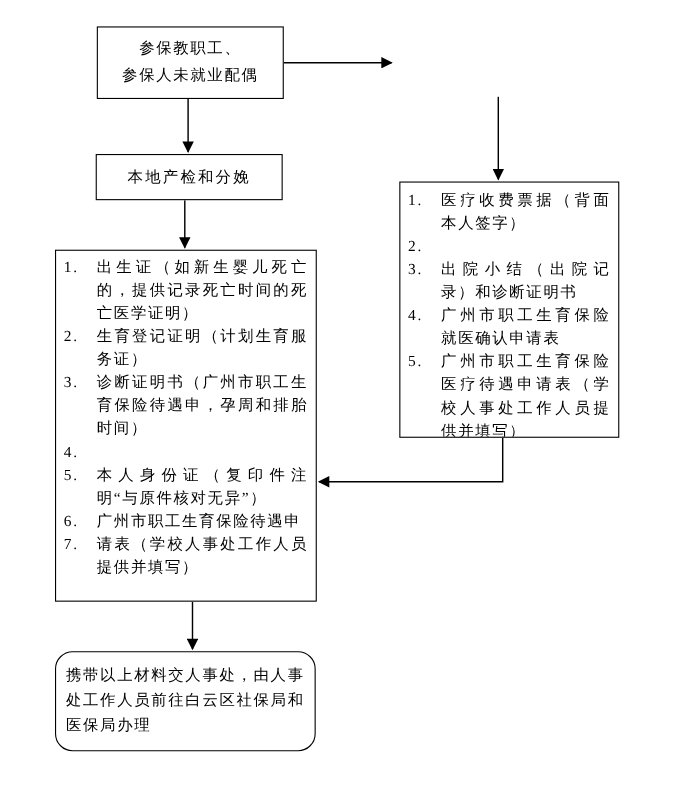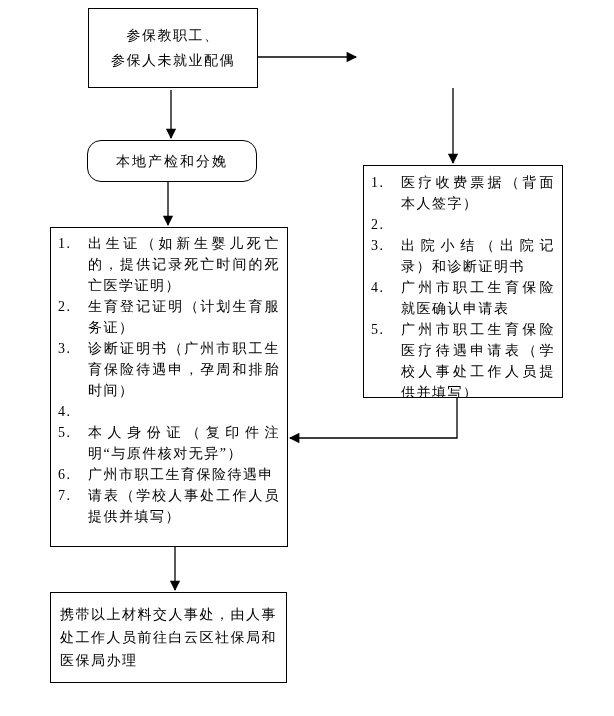--- a/index.html
+++ b/index.html
@@ -34,26 +34,26 @@
     overflow: hidden;
   }
   .node.center {
     display: flex;
     flex-direction: column;
     align-items: center;
     justify-content: center;
     text-align: center;
   }
   .node.center .line { white-space: nowrap; }
-  #node-insured        { left: 88px;  top: 8px;  width: 170px; height: 80px;  line-height: 25px; }
+  #node-insured        { left: 88px;  top: 24px;  width: 170px; height: 66px;  line-height: 25px; }
   #node-remote         { left: 358px; top: 25px;  width: 212px; height: 63px;  letter-spacing: 2px; }
-  #node-local          { left: 87px;  top: 140px; width: 170px; height: 42px;  letter-spacing: 2px; border-radius: 14px; }
+  #node-local          { left: 87px;  top: 140px; width: 170px; height: 42px;  letter-spacing: 2px; }
   #node-local-materials  { left: 50px;  top: 227px; width: 238px; height: 320px; padding: 5px 7px; }
   #node-remote-materials { left: 363px; top: 165px; width: 200px; height: 233px; padding: 6px 7px; }
-  #node-submit         { left: 50px;  top: 592px; width: 237px; height: 91px;  padding: 10px 9px; line-height: 23px; }
+  #node-submit         { left: 50px;  top: 592px; width: 237px; height: 91px;  padding: 10px 9px; line-height: 23px; border-radius: 16px; }
   .li {
     display: flex;
     align-items: flex-start;
   }
   .li .num {
     flex: 0 0 30px;
     width: 30px;
   }
   .li .txt {
     flex: 1 1 auto;

